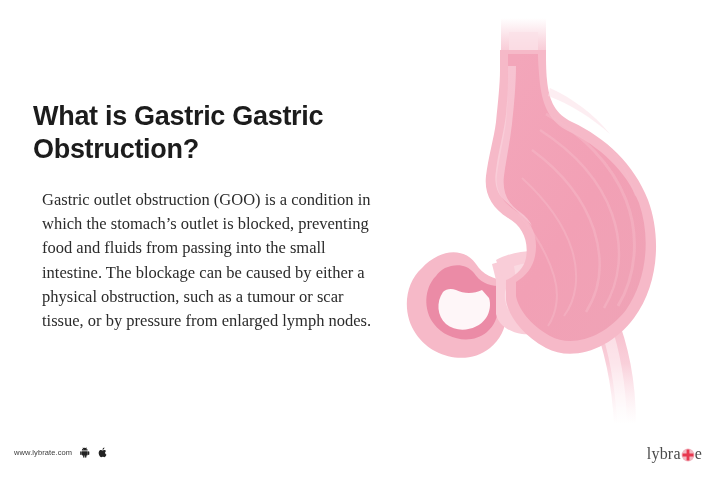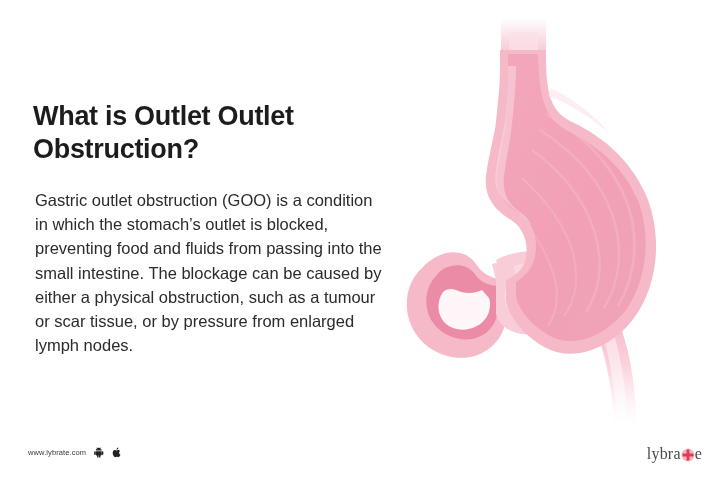--- a/index.html
+++ b/index.html
@@ -30,32 +30,32 @@
     font-family: "Liberation Sans", sans-serif;
     font-size: 27px;
     line-height: 33px;
     font-weight: bold;
     color: #1c1c1c;
     letter-spacing: -0.3px;
     margin: 0 0 22px 0;
     max-width: 340px;
   }
   .body-copy {
-    font-family: Liberation Sans, sans-serif;
+    font-family: Liberation Serif, serif;
     font-size: 16.5px;
     line-height: 24.2px;
     color: #2b2b2b;
-    margin: 2px;
+    margin: 9px;
     max-width: 352px;
   }
 
   
   .footer-left {
     position: absolute;
-    left: 28px;
+    left: 14px;
     top: 447px;
     display: flex;
     align-items: center;
     gap: 7px;
   }
   .site-url {
     font-family: "Liberation Sans", sans-serif;
     font-size: 7.5px;
     color: #3a3a3a;
     letter-spacing: 0.1px;
@@ -94,21 +94,21 @@
     width: 320px;
     height: 410px;
   }
 </style>
 </head>
 <body>
 
 <div id="page">
 
   <div class="text-col">
-    <h1 class="headline">What is Outlet Outlet Obstruction?</h1>
+    <h1 class="headline">What is Gastric Gastric Obstruction?</h1>
     <p class="body-copy">Gastric outlet obstruction (GOO) is a condition in which the stomach’s outlet is blocked, preventing food and fluids from passing into the small intestine. The blockage can be caused by either a physical obstruction, such as a tumour or scar tissue, or by pressure from enlarged lymph nodes.</p>
   </div>
 
   <div class="illus">
     <svg viewBox="0 0 320 410" width="320" height="410" xmlns="http://www.w3.org/2000/svg">
       <defs>
         <linearGradient id="esoFade" x1="0" y1="0" x2="0" y2="1">
           <stop offset="0%" stop-color="#f6b9c8" stop-opacity="0"></stop>
           <stop offset="38%" stop-color="#f6b9c8" stop-opacity="0.55"></stop>
           <stop offset="75%" stop-color="#f6b9c8" stop-opacity="1"></stop>

